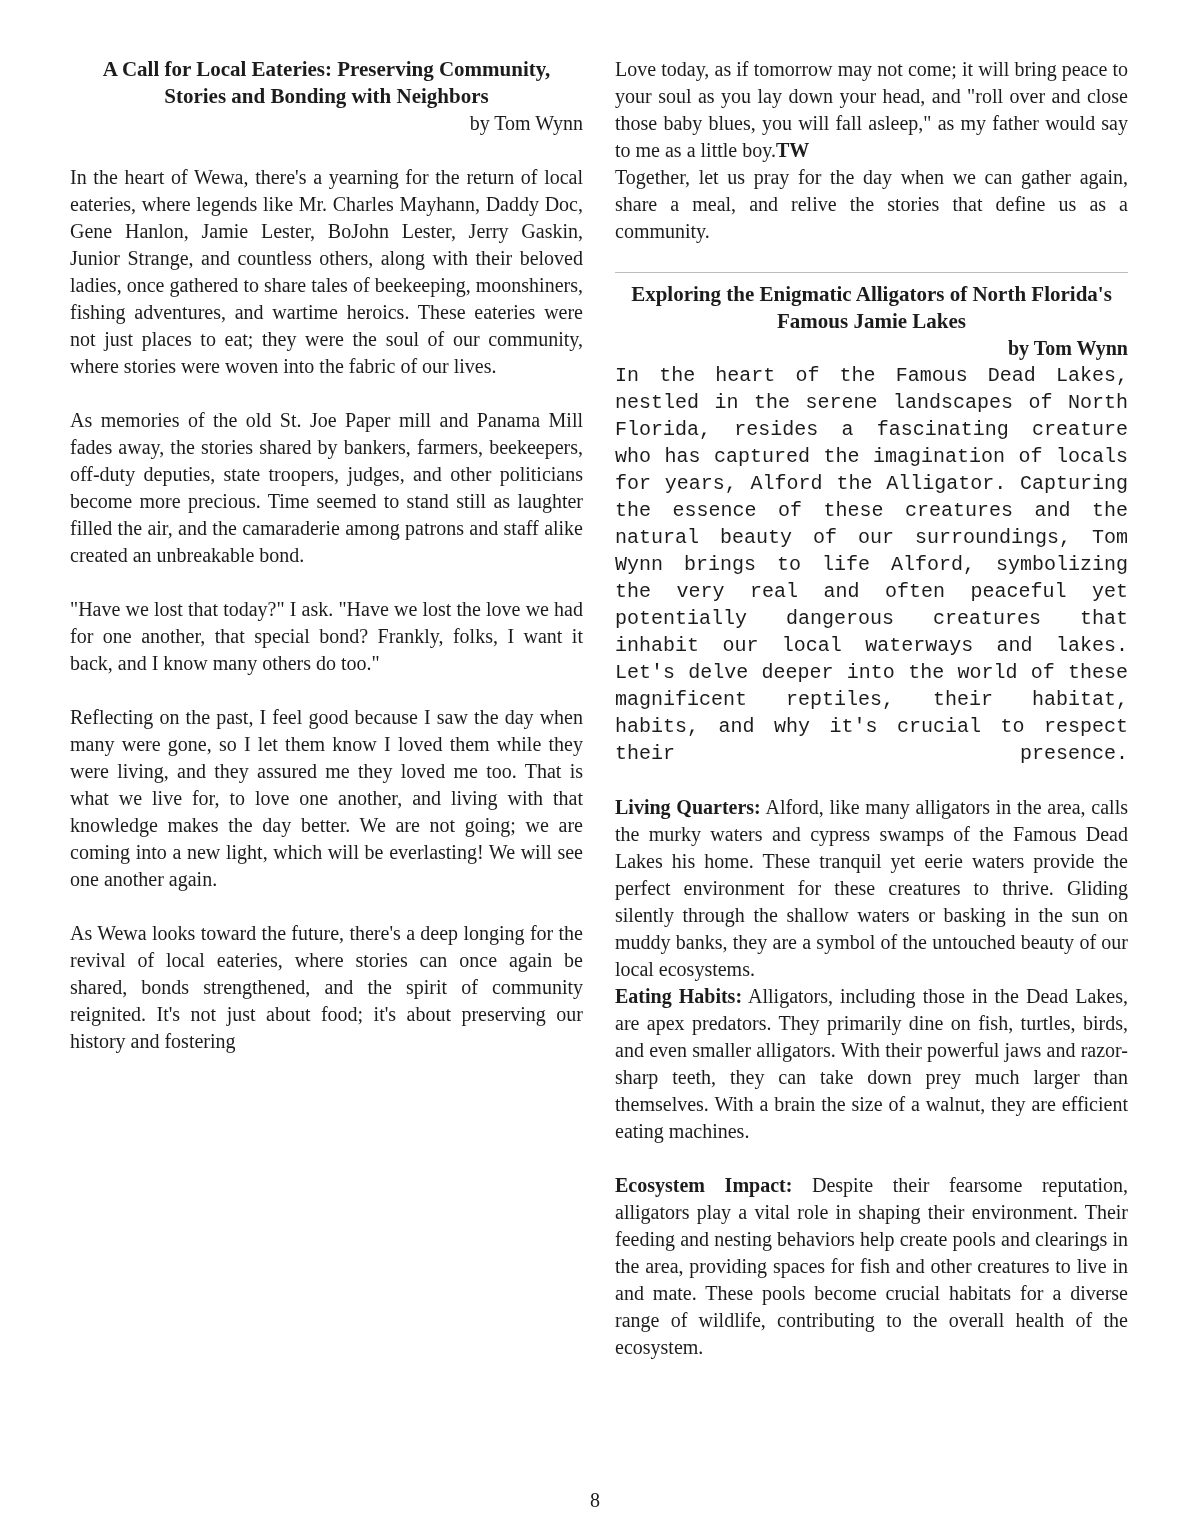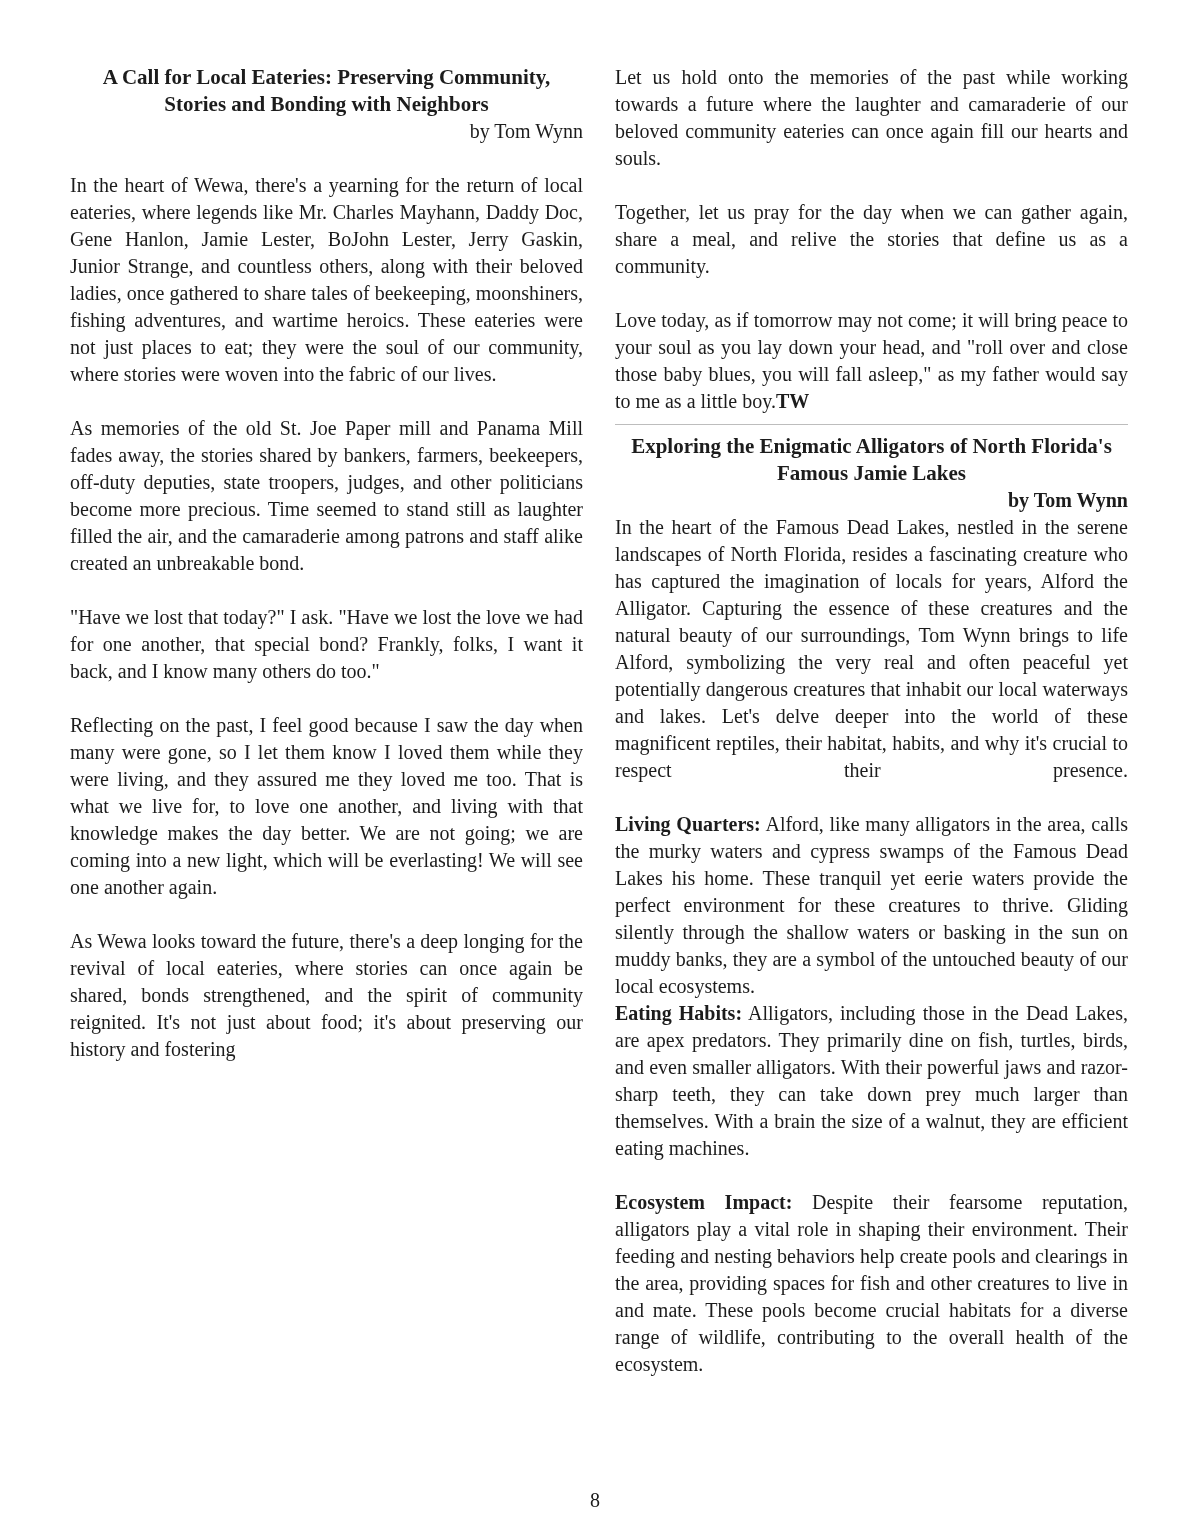--- a/index.html
+++ b/index.html
@@ -10,21 +10,21 @@
   body {
     width: 1190px;
     height: 1540px;
     position: relative;
     font-family: "Liberation Serif", "DejaVu Serif", serif;
     color: #1c1c1c;
     overflow: hidden;
   }
   .page {
     position: absolute;
-    top: 64px;
+    top: 56px;
     left: 70px;
     width: 1058px;
     display: flex;
     gap: 32px;
   }
   .col {
     width: 513px;
     font-size: 20px;
     line-height: 27px;
   }
@@ -45,20 +45,21 @@
   }
   .para {
     text-align: justify;
     margin: 0 0 27px 0;
   }
   .para.no-gap {
     margin-bottom: 0;
   }
   .para.justify-last {
     text-align-last: justify;
+    font-family: Liberation Mono, monospace;
   }
   .sig {
     font-weight: bold;
   }
   .lead-label {
     font-weight: bold;
     margin-top: 16px;
   }
   .separator {
     border: none;
@@ -85,24 +86,23 @@
     <p class="byline">by Tom Wynn</p>
 
     <p class="para">In the heart of Wewa, there's a yearning for the return of local eateries, where legends like Mr. Charles Mayhann, Daddy Doc, Gene Hanlon, Jamie Lester, BoJohn Lester, Jerry Gaskin, Junior Strange, and countless others, along with their beloved ladies, once gathered to share tales of beekeeping, moonshiners, fishing adventures, and wartime heroics. These eateries were not just places to eat; they were the soul of our community, where stories were woven into the fabric of our lives.</p>
     <p class="para">As memories of the old St. Joe Paper mill and Panama Mill fades away, the stories shared by bankers, farmers, beekeepers, off-duty deputies, state troopers, judges, and other politicians become more precious. Time seemed to stand still as laughter filled the air, and the camaraderie among patrons and staff alike created an unbreakable bond.</p>
     <p class="para">"Have we lost that today?" I ask. "Have we lost the love we had for one another, that special bond? Frankly, folks, I want it back, and I know many others do too."</p>
     <p class="para">Reflecting on the past, I feel good because I saw the day when many were gone, so I let them know I loved them while they were living, and they assured me they loved me too. That is what we live for, to love one another, and living with that knowledge makes the day better. We are not going; we are coming into a new light, which will be everlasting! We will see one another again.</p>
     <p class="para no-gap">As Wewa looks toward the future, there's a deep longing for the revival of local eateries, where stories can once again be shared, bonds strengthened, and the spirit of community reignited. It's not just about food; it's about preserving our history and fostering</p>
   </div>
 
   <div class="col">
-    <p class="para">Let us hold onto the memories of the past while working towards a future where the laughter and camaraderie of our beloved community eateries can once again fill our hearts and souls.</p>
+    <p class="para no-gap"><span>Love today, as if tomorrow may not come; it will bring peace to your soul as you lay down your head, and "roll over and close those baby blues, you will fall asleep," as my father would say to me as a little boy.</span><span class="sig">TW</span></p>
+
     <p class="para">Together, let us pray for the day when we can gather again, share a meal, and relive the stories that define us as a community.</p>
-
-    <p class="para no-gap"><span>Love today, as if tomorrow may not come; it will bring peace to your soul as you lay down your head, and "roll over and close those baby blues, you will fall asleep," as my father would say to me as a little boy.</span><span class="sig">TW</span></p>
 
     <hr class="separator">
 
     <h2 class="article-title">Exploring the Enigmatic Alligators of North Florida's Famous Jamie Lakes</h2>
     <p class="byline bold">by Tom Wynn</p>
 
     <p class="para justify-last">In the heart of the Famous Dead Lakes, nestled in the serene landscapes of North Florida, resides a fascinating creature who has captured the imagination of locals for years, Alford the Alligator. Capturing the essence of these creatures and the natural beauty of our surroundings, Tom Wynn brings to life Alford, symbolizing the very real and often peaceful yet potentially dangerous creatures that inhabit our local waterways and lakes. Let's delve deeper into the world of these magnificent reptiles, their habitat, habits, and why it's crucial to respect their presence.</p>
 
     <p class="para no-gap"><span class="lead-label">Living Quarters:</span><span> Alford, like many alligators in the area, calls the murky waters and cypress swamps of the Famous Dead Lakes his home. These tranquil yet eerie waters provide the perfect environment for these creatures to thrive. Gliding silently through the shallow waters or basking in the sun on muddy banks, they are a symbol of the untouched beauty of our local ecosystems.</span></p>
 

